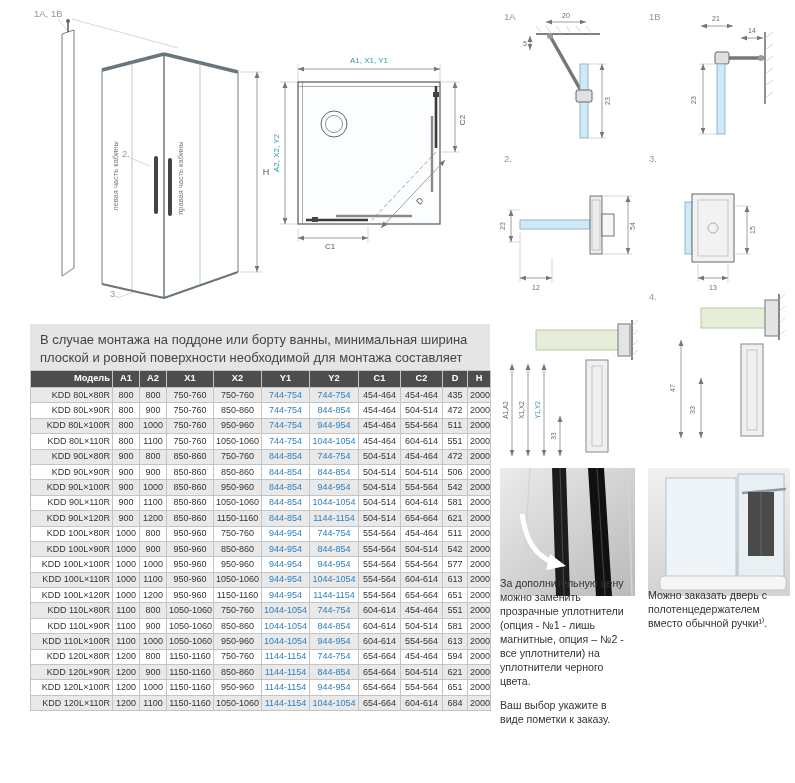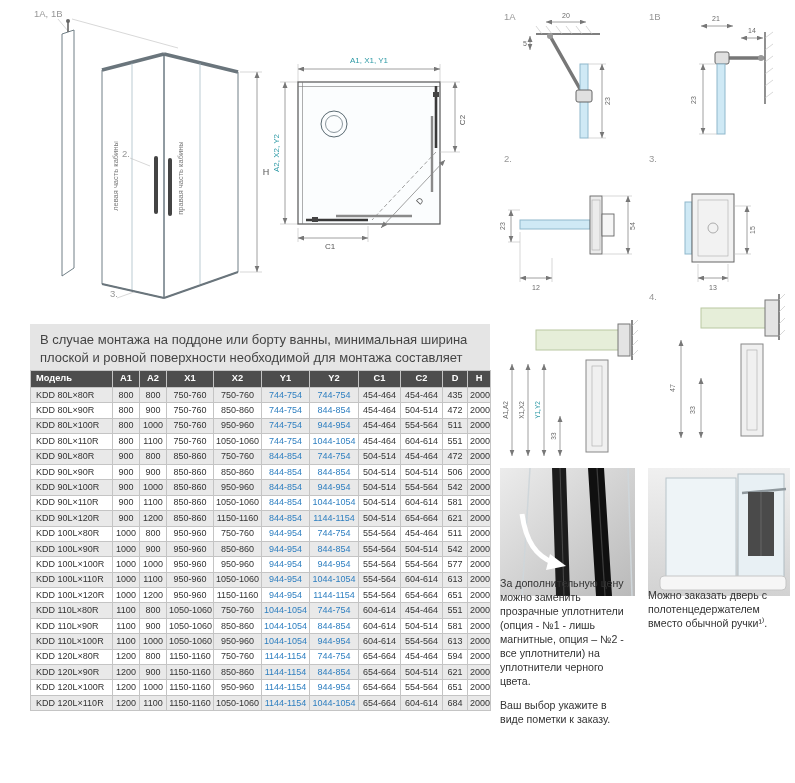--- a/index.html
+++ b/index.html
@@ -13,23 +13,23 @@
   .dim{stroke:#888;stroke-width:.8;fill:none}
   .ext{stroke:#bdbdbd;stroke-width:.6;fill:none}
   .outline{stroke:#607078;fill:none}
   .note{left:30px;top:324px;width:460px;box-sizing:border-box;background:#e5e5e5;
         padding:7px 10px;font-size:13px;line-height:1.35;color:#444}
   table.spec{position:absolute;left:30px;top:370px;border-collapse:collapse;
         table-layout:fixed;width:460px;font-size:9px;color:#333}
   .spec th,.spec td{border:1px solid #c4c4c4;padding:0 2px;height:14.4px;
         text-align:center;overflow:hidden;white-space:nowrap;line-height:1}
   .spec thead th{background:#4d4d4d;color:#fff;font-weight:700;font-size:9.3px;height:16px}
-  .spec th:first-child{text-align:left;padding-left:5px}
+  .spec th:first-child{text-align:right;padding-left:5px}
   .spec tbody tr:nth-child(odd){background:#e9e9e9}
-  .spec td.model{text-align:left;padding-left:5px}
+  .spec td.model{text-align:right;padding-left:5px}
   .spec td.blue{color:#2e7fc0}
   .caption{font-size:10.6px;line-height:1.32;color:#333}
   .caption p{margin:0 0 10px 0}
 </style>
 </head>
 <body>
 
 <svg width="0" height="0" class="abs">
   <defs>
     <marker id="ae" markerWidth="8" markerHeight="6" refX="6.5" refY="2.5" orient="auto" markerUnits="userSpaceOnUse">

